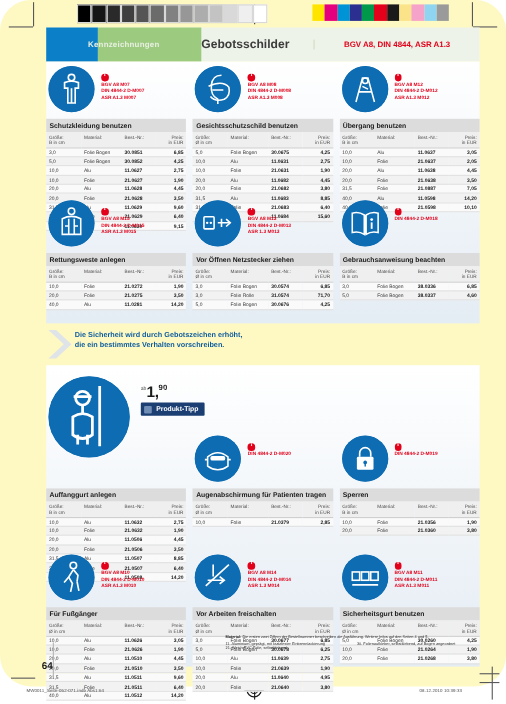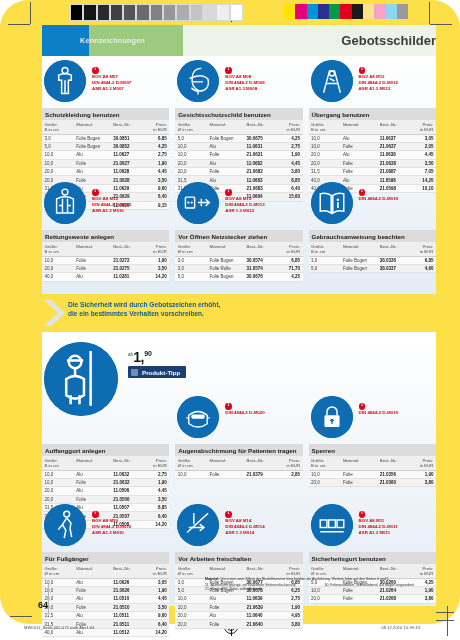--- a/index.html
+++ b/index.html
@@ -2,21 +2,21 @@
 <html><head>
 <meta charset="utf-8">
 <title>Gebotsschilder – Katalogseite 64</title>
 <style>
   html,body{margin:0;padding:0;}
   body{
     width:460px;height:640px;overflow:hidden;background:#ffffff;
     font-family:"Liberation Sans", sans-serif;
     -webkit-font-smoothing:antialiased;
   }
-  .page{position:relative;width:460px;height:624px;background:#fde047;border-radius:28px;}
+  .page{position:relative;width:460px;height:624px;background:#fef9c3;border-radius:28px;}
 
   
   .crop{position:absolute;background:#58585a;}
   .reg{position:absolute;width:12px;height:12px;border-radius:50%;
        border:0.7px solid #1a1a1a;}
   .reg:before,.reg:after{content:"";position:absolute;background:#1a1a1a;}
   .reg:before{left:50%;top:-3px;width:0.7px;height:18px;margin-left:-0.35px;}
   .reg:after{top:50%;left:-3px;height:0.7px;width:18px;margin-top:-0.35px;}
   .reg i{position:absolute;left:2px;top:2px;right:2px;bottom:2px;border-radius:50%;
          border:0.7px solid #1a1a1a;}
@@ -26,21 +26,21 @@
   .colbar{position:absolute;display:flex;}
   .colbar span{width:11.3px;height:15px;display:block;}
 
   
   .head{position:absolute;left:42px;top:25px;width:394px;height:31px;
         background:#eef3e9;display:flex;align-items:center;}
   .head .blue{position:absolute;left:0;top:0;width:47px;height:31px;background:#0b80c8;}
   .head .green{position:absolute;left:47px;top:0;width:94px;height:31px;background:#9ccb7f;}
   .head .h-rubric{position:relative;width:141px;text-align:center;font-size:7.2px;
         font-weight:bold;color:#e8efe2;letter-spacing:.2px;z-index:2;}
-  .head .h-title{position:relative;flex:1;text-align:right;font-size:13px;
+  .head .h-title{position:relative;flex:1;text-align:left;font-size:11px;
         font-weight:bold;color:#3c3c3c;z-index:2;}
   .head .h-norm{position:relative;width:150px;text-align:center;font-size:7.2px;
         font-weight:bold;color:#e2001a;z-index:2;border-left:.6px solid #cfdcc4;}
 
   
   .body{position:absolute;left:42px;top:56px;width:394px;height:550px;}
 
   .band{position:absolute;left:0;width:394px;
         background:linear-gradient(180deg,#ffffff 0%, #eef3f8 62%, #e4ecf4 100%);}
 
@@ -159,20 +159,21 @@
     <span style="background:#f5a3c8"></span>
       <span style="background:#8fd4f0"></span>
     <span style="background:#9a9a9a"></span>
   </div>
 
   <div class="head">
     <div class="blue"></div>
     <div class="green"></div>
     <div class="h-rubric">Kennzeichnungen</div>
     <div class="h-title">Gebotsschilder</div>
+    <div class="h-norm">BGV A8, DIN 4844, ASR A1.3</div>
   </div>
 
   <div class="body">
 
     <div class="band" style="top:0;height:238px;"></div>
     <div class="band" style="top:276px;height:274px;"></div>
 
     <div class="grid" id="row0" style="top:4px;">
         <div class="card">
           <div class="picwrap">

